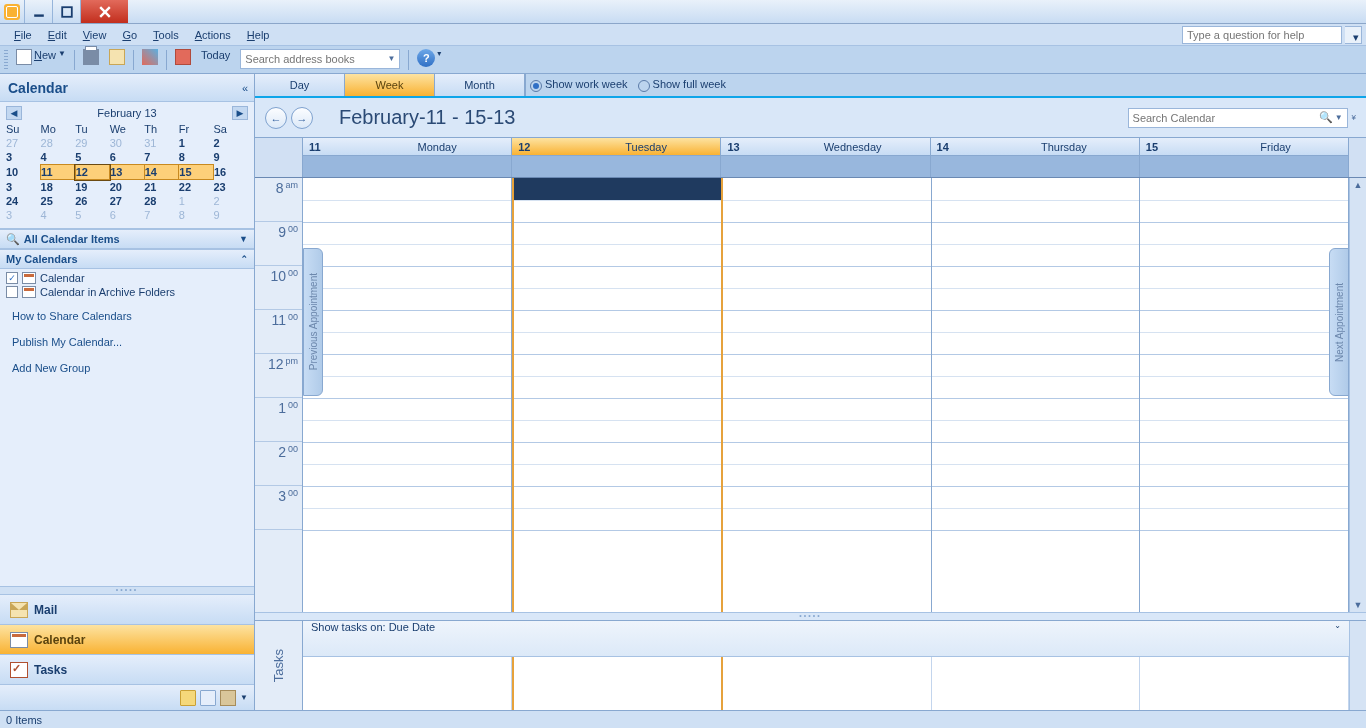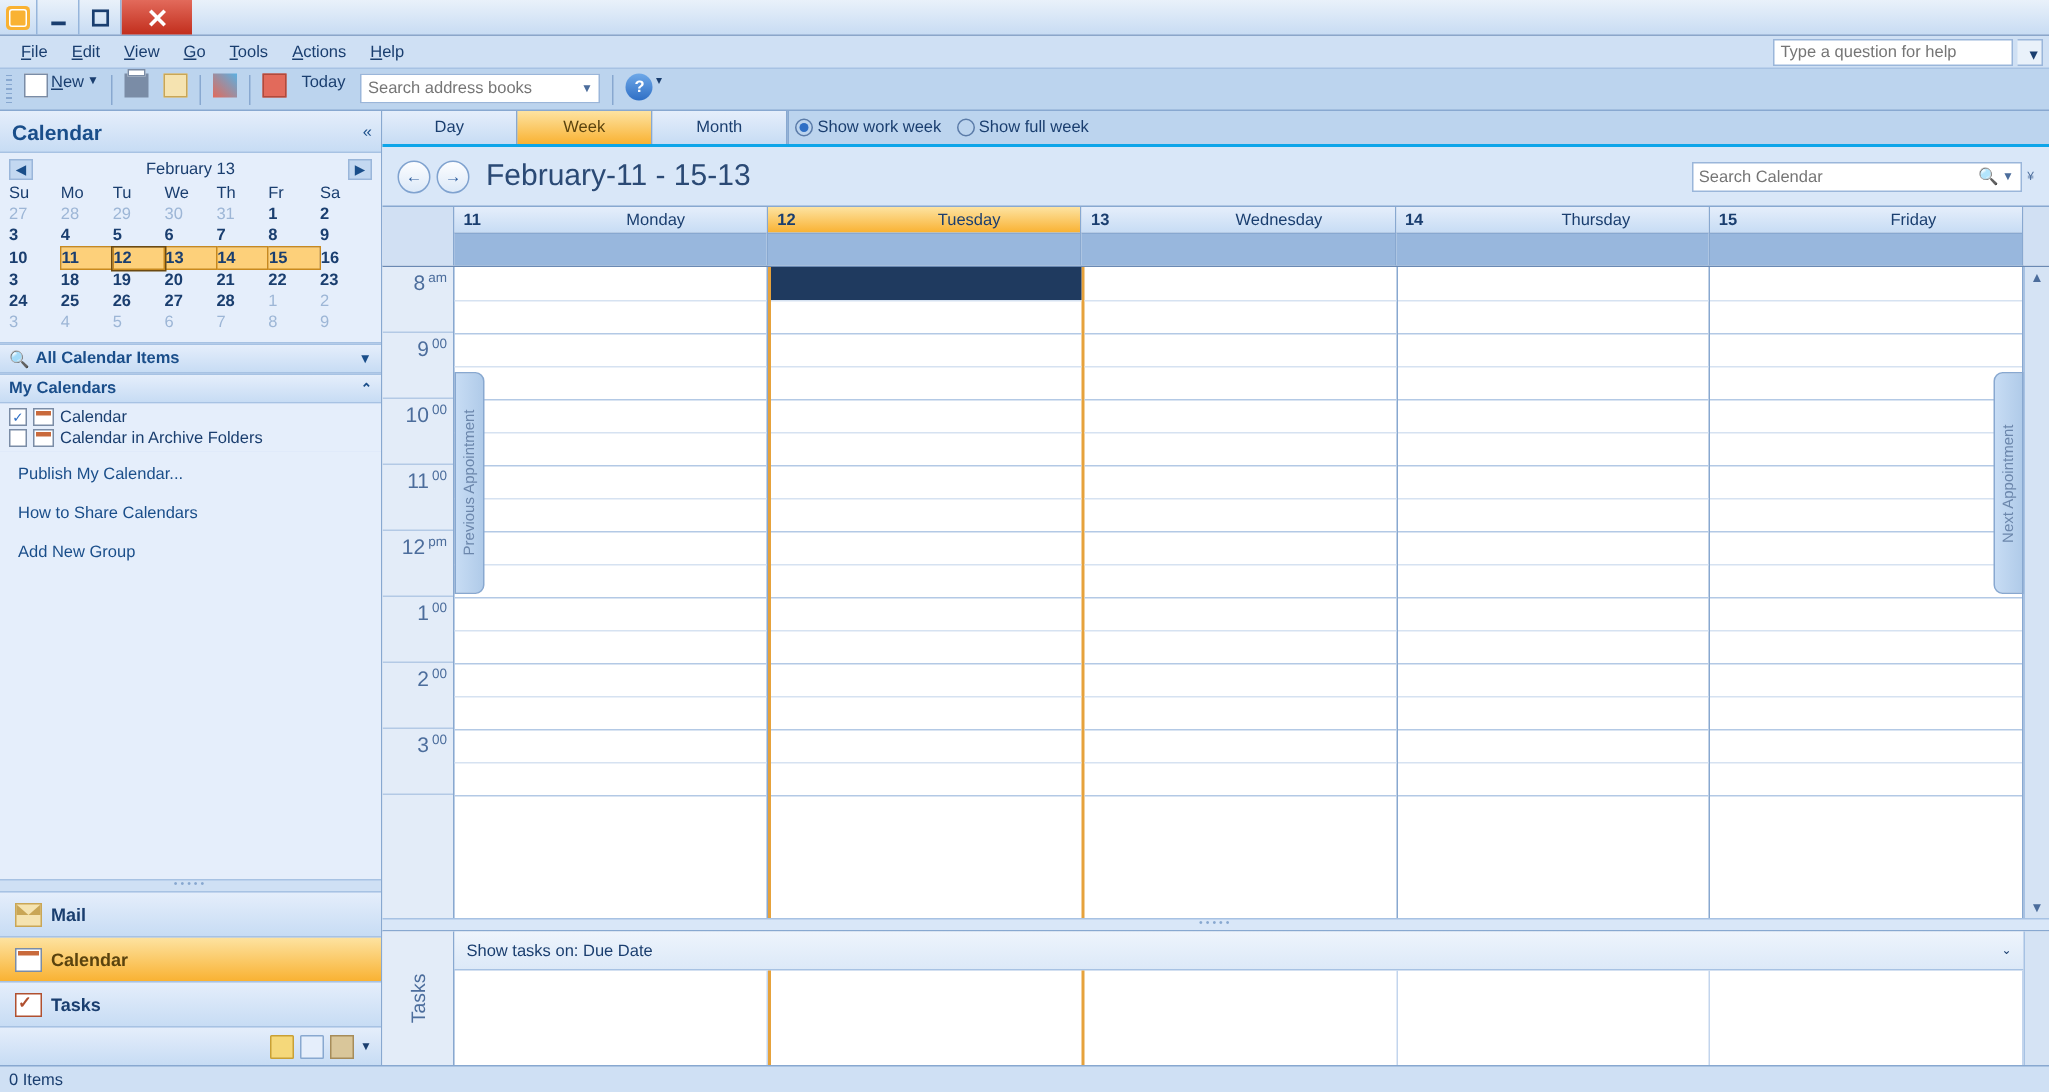--- a/index.html
+++ b/index.html
@@ -69,21 +69,21 @@
 .viewbar{height:24px;background:#bcd4ee;border-bottom:2px solid #0ea5e9;display:flex;align-items:center}
 .viewtabs{display:flex;border-right:1px solid #88a8d0;height:100%}
 .viewtab{width:90px;display:flex;align-items:center;justify-content:center;border-right:1px solid #88a8d0;background:linear-gradient(#e5eefb,#c7dcf4);color:#1a3e6f}
 .viewtab.active{background:linear-gradient(#fde3a1,#f9b233);color:#5a430e;font-weight:normal}
 .viewopts{display:flex;align-items:center;gap:10px;padding-left:4px;color:#1a3e6f}
 .radio{width:12px;height:12px;border:1px solid #5b7ba8;border-radius:50%;display:inline-flex;align-items:center;justify-content:center;margin-right:3px;vertical-align:middle}
 .radio.on::after{content:"";width:6px;height:6px;background:#2f6fc5;border-radius:50%}
 
 .datehdr{height:40px;background:#d9e7f8;display:flex;align-items:center;padding:0 10px;border-bottom:1px solid #88a8d0}
 .circbtn{width:22px;height:22px;border:1px solid #7fa2cf;border-radius:50%;background:linear-gradient(#fcfdff,#dce9f8);margin-right:4px;display:flex;align-items:center;justify-content:center;color:#2f5e9e}
-.daterange{font-size:20px;color:#2b4a75;margin-left:7px}
+.daterange{font-size:20px;color:#2b4a75;margin-left:22px}
 .calsearch{margin-left:auto;width:220px;height:20px;border:1px solid #9ab6da;background:#fff;display:flex;align-items:center;padding:0 4px}
 .calsearch input{border:none;flex:1;font-size:11px;outline:none;color:#7a8ca6}
 .dd-btn{display:flex;align-items:center;margin-left:2px}
 
 .daygrid-hdr{display:flex;height:40px;border-bottom:1px solid #6a89b3}
 .timecol-spacer{width:48px;background:#d1e0f3;border-right:1px solid #88a8d0}
 .daycol-hdr{flex:1;border-right:1px solid #88a8d0;display:flex;flex-direction:column}
 .daycol-hdr .top{height:18px;background:linear-gradient(#e5eefb,#c7dcf4);display:flex;align-items:center;padding:0 6px;color:#1a3e6f;border-bottom:1px solid #88a8d0}
 .daycol-hdr .top .dn{font-weight:bold;margin-right:auto}
 .daycol-hdr .top .dname{margin:0 auto}
@@ -105,21 +105,21 @@
 .sidetab{position:absolute;width:20px;height:148px;top:70px;background:linear-gradient(90deg,#c7dcf4,#b0cbe9);border:1px solid #88a8d0;border-radius:0 6px 6px 0;display:flex;align-items:center;justify-content:center}
 .sidetab.right{right:17px;border-radius:6px 0 0 6px}
 .sidetab.left{left:48px}
 .sidetab span{writing-mode:vertical-rl;transform:rotate(180deg);font-size:10px;color:#6c87ac}
 
 .taskgrip{height:8px;background:#d9e7f8;border-top:1px solid #a7c2e3;text-align:center;color:#88a8d0;font-size:7px;letter-spacing:2px;line-height:6px}
 .taskpane{height:90px;display:flex;border-top:1px solid #88a8d0}
 .taskside{width:48px;background:#e3ecf8;border-right:1px solid #88a8d0;display:flex;align-items:center;justify-content:center}
 .taskside span{writing-mode:vertical-rl;transform:rotate(180deg);font-size:13px;color:#4c6d9c}
 .taskbody{flex:1;display:flex;flex-direction:column}
-.taskhdr{height:26px;background:linear-gradient(#eef4fc,#dce9f8);border-bottom:1px solid #a7c2e3;display:flex;align-items:center;padding:0 8px;color:#1a3e6f}
+.taskhdr{height:36px;background:linear-gradient(#eef4fc,#dce9f8);border-bottom:1px solid #a7c2e3;display:flex;align-items:flex-start;padding:0 8px;color:#1a3e6f}
 .taskhdr .exp{margin-left:auto;font-size:8px}
 .taskgrid{flex:1;display:flex}
 .taskcell{flex:1;border-right:1px solid #c3d5ed}
 .taskcell.today{border-left:2px solid #e6a23c;border-right:2px solid #e6a23c}
 
 .statusbar{height:18px;background:#cfe0f4;border-top:1px solid #88a8d0;padding:0 6px;color:#1a3e6f;display:flex;align-items:center;font-size:11px}
 .i-print{width:16px;height:14px;background:#7a8ca6;position:relative}
 .i-print::before{content:"";position:absolute;top:-3px;left:2px;right:2px;height:3px;background:#fff;border:1px solid #7a8ca6}
 .i-mail{background:#f5e3b0;border:1px solid #c9a656;position:relative}
 .i-mail::after{content:"";position:absolute;top:0;left:0;right:0;border-top:7px solid transparent;border-left:8px solid #c9a656;border-right:8px solid #c9a656;height:0}
@@ -306,22 +306,22 @@
         <span class="icn i-cal" style="width:14px;height:12px"></span>
         <span>Calendar</span>
       </div>
       <div class="item">
         <span class="chk"></span>
         <span class="icn i-cal" style="width:14px;height:12px"></span>
         <span>Calendar in Archive Folders</span>
       </div>
     </div>
     <div class="navsec-body links">
+      <span class="link">How to Share Calendars</span>
       <span class="link">Publish My Calendar...</span>
-      <span class="link">How to Share Calendars</span>
       <span class="link">Add New Group</span>
     </div>
     <div class="gripbar">•••••</div>
     <div class="navbtns">
       <div class="navbtn">
           <span class="icn i-mail"></span>
           <span>Mail</span>
         </div>
       <div class="navbtn active">
           <span class="icn i-cal"></span>

